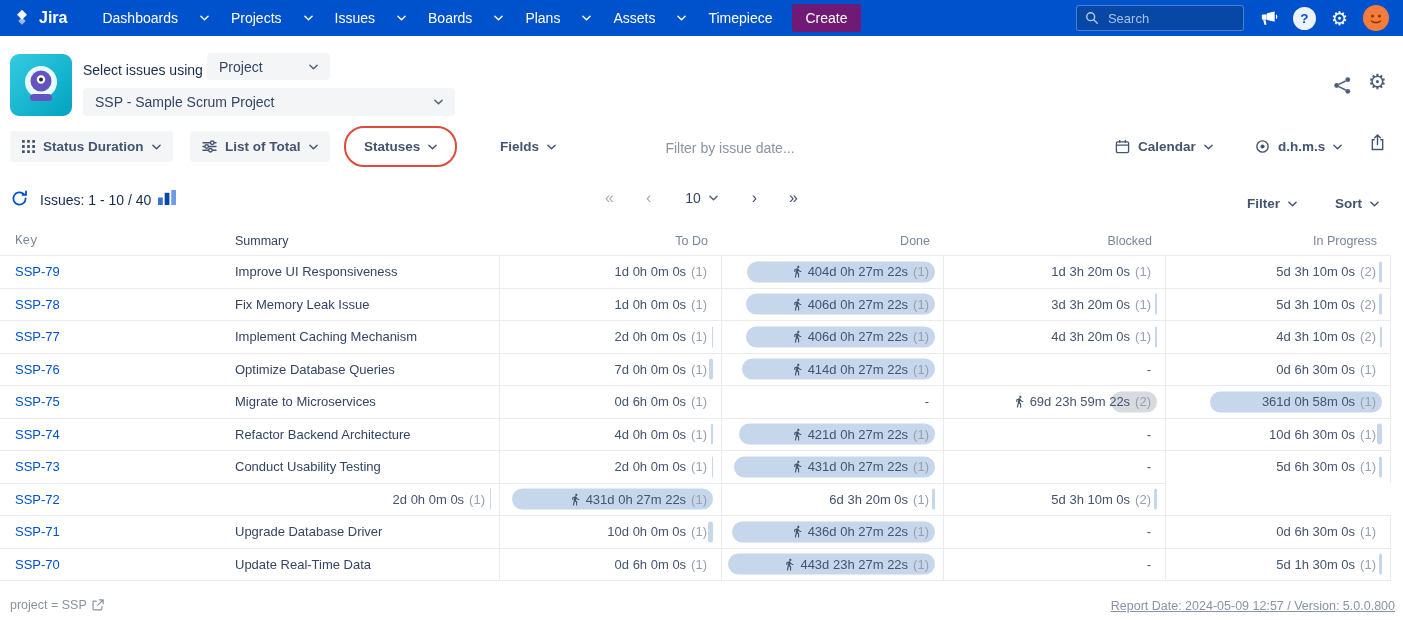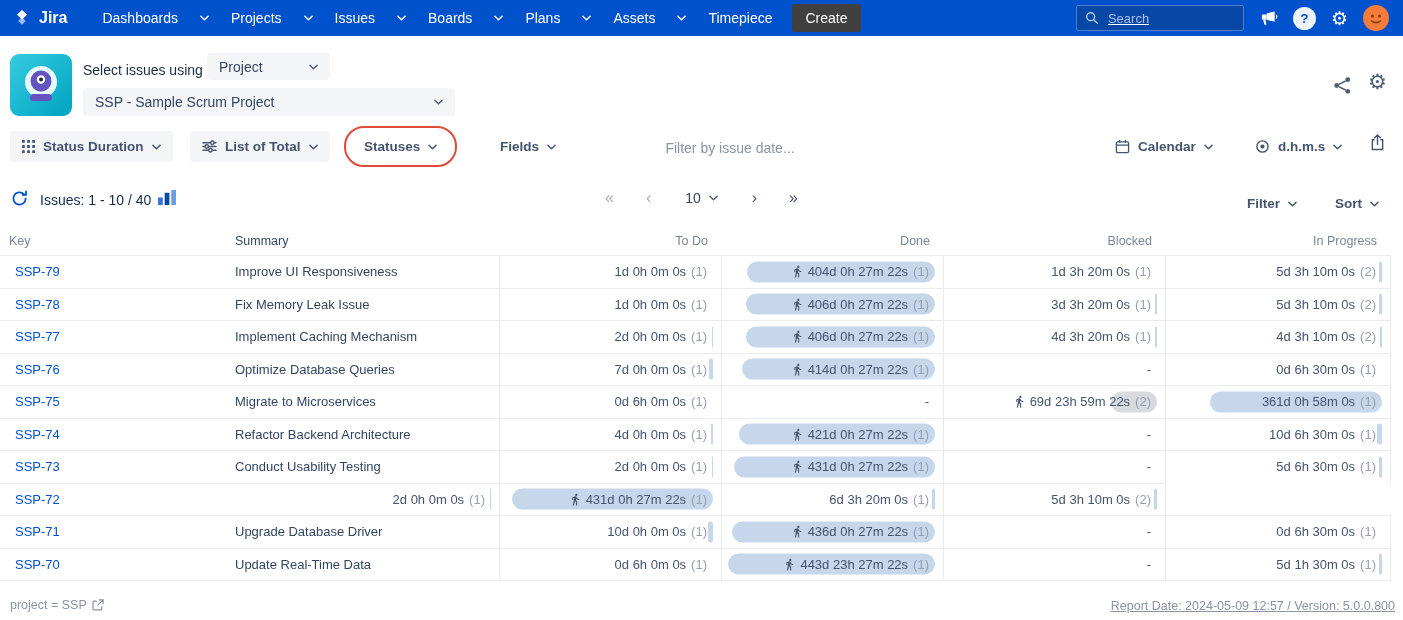--- a/index.html
+++ b/index.html
@@ -7,26 +7,26 @@
        font-family:"Liberation Sans",sans-serif;color:#172B4D;}
   .page{position:relative;width:1403px;height:620px;}
 
   
   .topnav{position:absolute;top:0;left:0;width:100%;height:36px;background:#0052CC;
           display:flex;align-items:center;padding:0 14px 0 12px;box-sizing:border-box;color:#fff;}
   .logo{display:flex;align-items:center;gap:7px;font-size:16px;font-weight:700;margin-right:24px;cursor:pointer;}
   .nav-items{display:flex;align-items:center;height:100%;}
   .nav-item{display:flex;align-items:center;gap:22px;padding:0 11px;font-size:14px;height:100%;cursor:pointer;white-space:nowrap;}
   .chev{flex:none;}
-  .create-btn{margin-left:9px;background:#404040;border:none;color:#fff;font-size:14px;
+  .create-btn{margin-left:9px;background:#701a75;border:none;color:#fff;font-size:14px;
               font-family:inherit;padding:6px 13px;border-radius:3px;cursor:pointer;}
   .topnav-right{margin-left:auto;display:flex;align-items:center;gap:15px;}
   .search-box{display:flex;align-items:center;gap:7px;width:168px;height:26px;background:#0747A6;
               border:1px solid rgba(159,195,255,.45);border-radius:3px;padding:0 8px;box-sizing:border-box;}
-  .search-box input{background:transparent;border:none;outline:none;color:#fff;font-size:13px;width:120px;font-family:inherit;text-decoration:underline;}
+  .search-box input{background:transparent;border:none;outline:none;color:#fff;font-size:13px;width:120px;font-family:inherit;}
   .search-box input::placeholder{color:#A8C2EC;}
   .nav-gear{font-size:19px;line-height:1;cursor:pointer;color:#fff;}
   .help-circle{width:23px;height:23px;border-radius:50%;background:#EDF3FC;color:#0052CC;font-weight:700;
                font-size:13.5px;display:flex;align-items:center;justify-content:center;cursor:pointer;}
   .avatar{cursor:pointer;display:flex;}
 
   
   .app-icon{position:absolute;left:10px;top:54px;}
   .sel-label{position:absolute;left:83px;top:62px;font-size:14px;color:#172B4D;}
   .dd{position:absolute;display:flex;align-items:center;justify-content:space-between;background:#F4F5F7;
@@ -61,21 +61,21 @@
   .pgnav.dis{color:#A5ADBA;}
   .pgsize{display:flex;align-items:center;gap:8px;background:none;border:none;font-size:14px;color:#344563;font-family:inherit;cursor:pointer;}
   .pag-filter{position:absolute;left:1235px;top:188px;}
   .pag-sort{position:absolute;left:1323px;top:188px;}
 
   
   .table{position:absolute;left:0;top:229px;width:1391px;border-bottom:1px solid #E9EBEF;}
   .trow{display:grid;grid-template-columns:220px 280px 222px 222px 222px 225px;}
   .hcell{height:26px;display:flex;align-items:flex-end;padding-bottom:7px;color:#7A869A;font-size:12.5px;box-sizing:border-box;}
   .hcell.right{justify-content:flex-end;padding-right:14px;}
-  .hcell.c-key{padding-left:9px;}
+  .hcell.c-key{padding-left:15px;font-family:Liberation Mono, monospace;}
   .hcell.c-sum{padding-left:15px;}
   .cell{height:32.5px;border-top:1px solid #E9EBEF;display:flex;align-items:center;box-sizing:border-box;font-size:13px;}
   .bR{border-right:1px solid #E9EBEF;}
   .c-key{padding-left:15px;}
   .c-key a{color:#0052CC;text-decoration:none;}
   .c-sum{padding-left:15px;color:#344563;}
   .num{position:relative;justify-content:flex-end;padding-right:14px;color:#44546F;}
   .bar{position:absolute;right:8px;top:50%;transform:translateY(-50%);height:21px;border-radius:10.5px;background:#C6D7EC;z-index:0;}
   .bar.gray{background:#D7DADE;}
   .cellc{position:relative;z-index:1;display:flex;align-items:center;}

